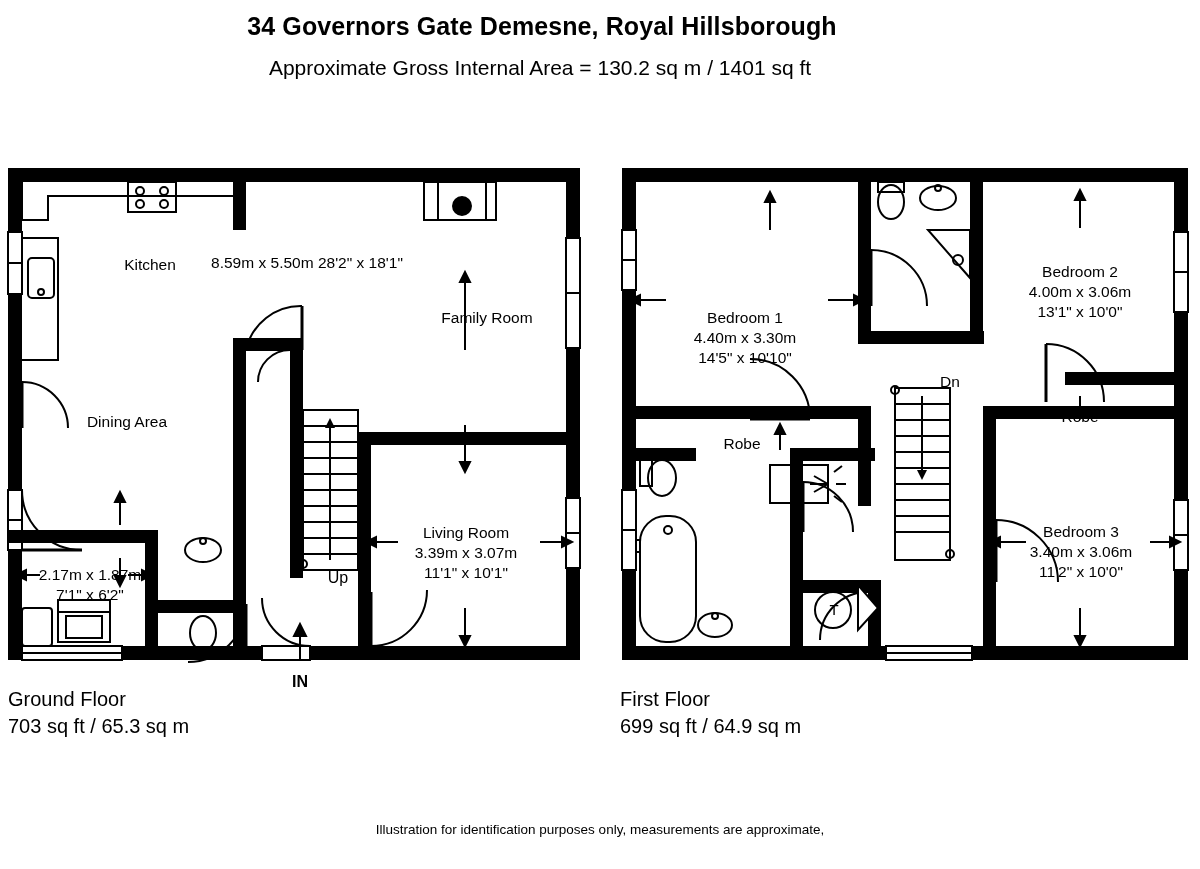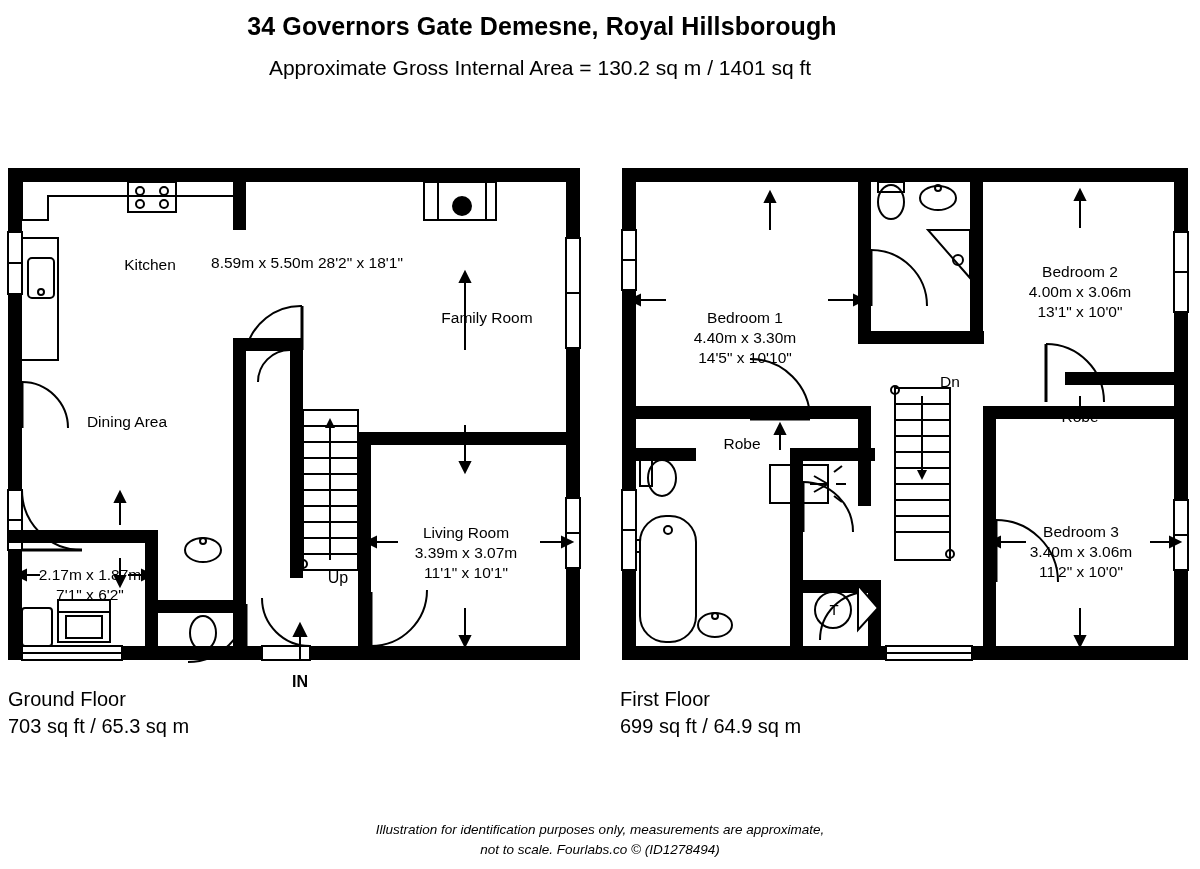--- a/index.html
+++ b/index.html
@@ -43,21 +43,20 @@
   #first-caption { left: 620px; top: 686px; }
 
   .footer {
     position: absolute;
     top: 820px;
     left: 0;
     width: 1200px;
     text-align: center;
     font-size: 13.5px;
     line-height: 1.45;
-    font-style: italic;
   }
 
   .plan {
     position: absolute;
   }
   #ground-plan { left: 0px; top: 160px; }
   #first-plan { left: 610px; top: 160px; }
 
   .label {
     position: absolute;
@@ -477,14 +476,13 @@
   <div>703 sq ft / 65.3 sq m</div>
 </div>
 
 <div class="floor-caption" id="first-caption">
   <div>First Floor</div>
   <div>699 sq ft / 64.9 sq m</div>
 </div>
 
 <div class="footer">
   <div>Illustration for identification purposes only, measurements are approximate,</div>
-  <div>not to scale. Fourlabs.co © (ID1278494)</div>
 </div>
 
 </body></html>

